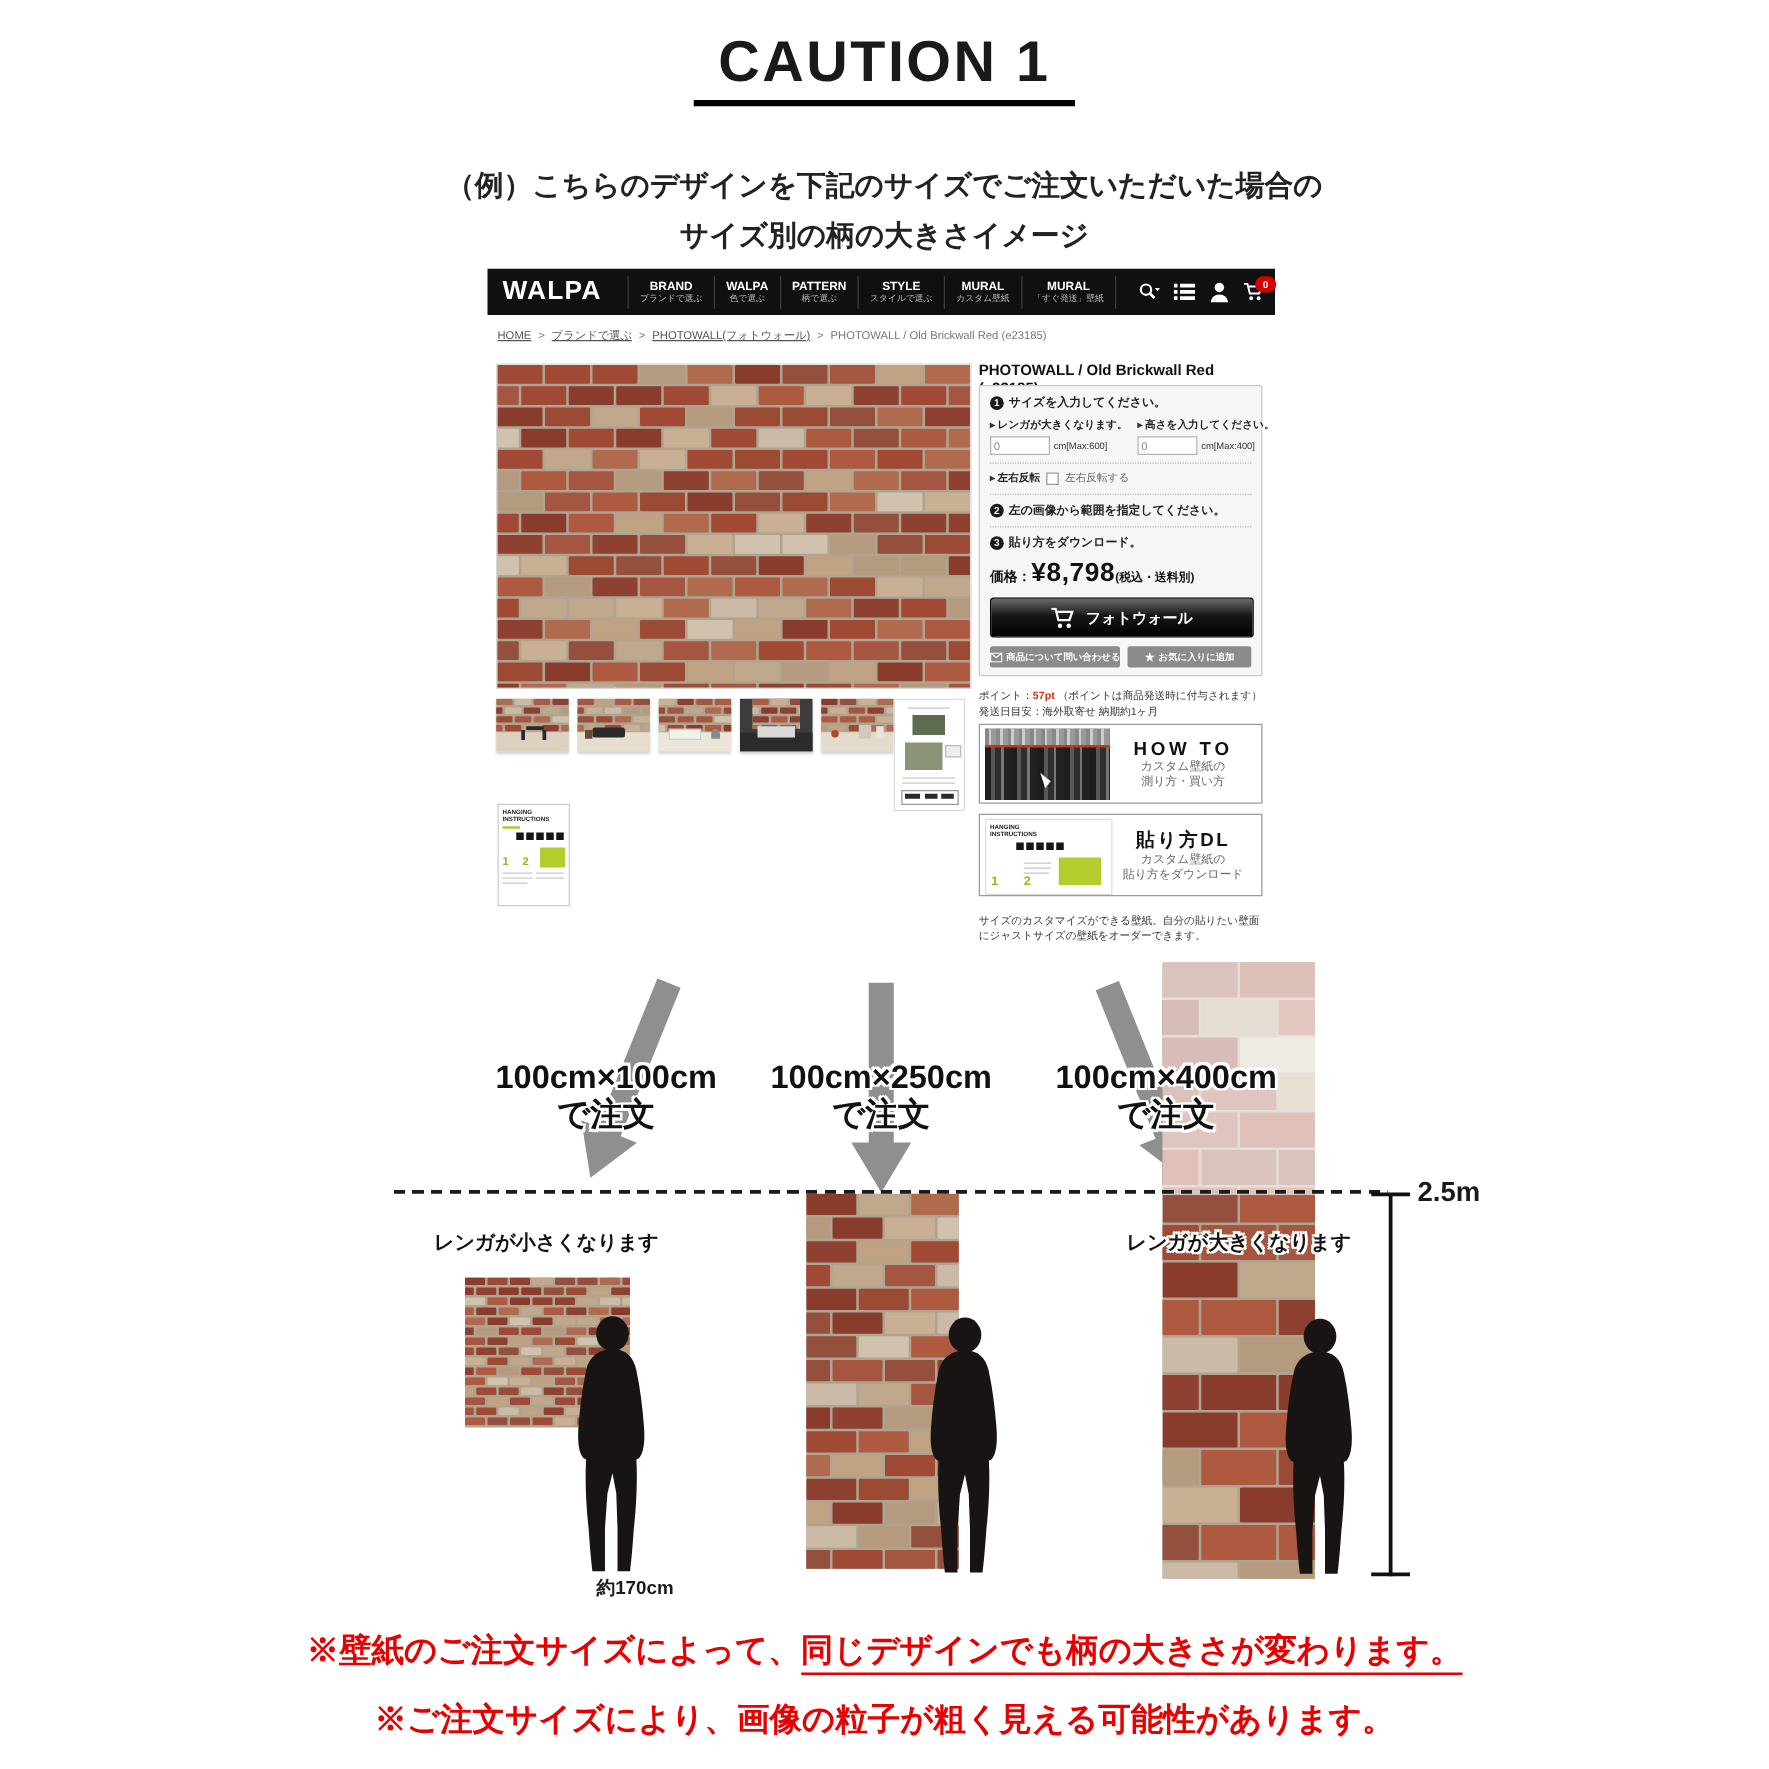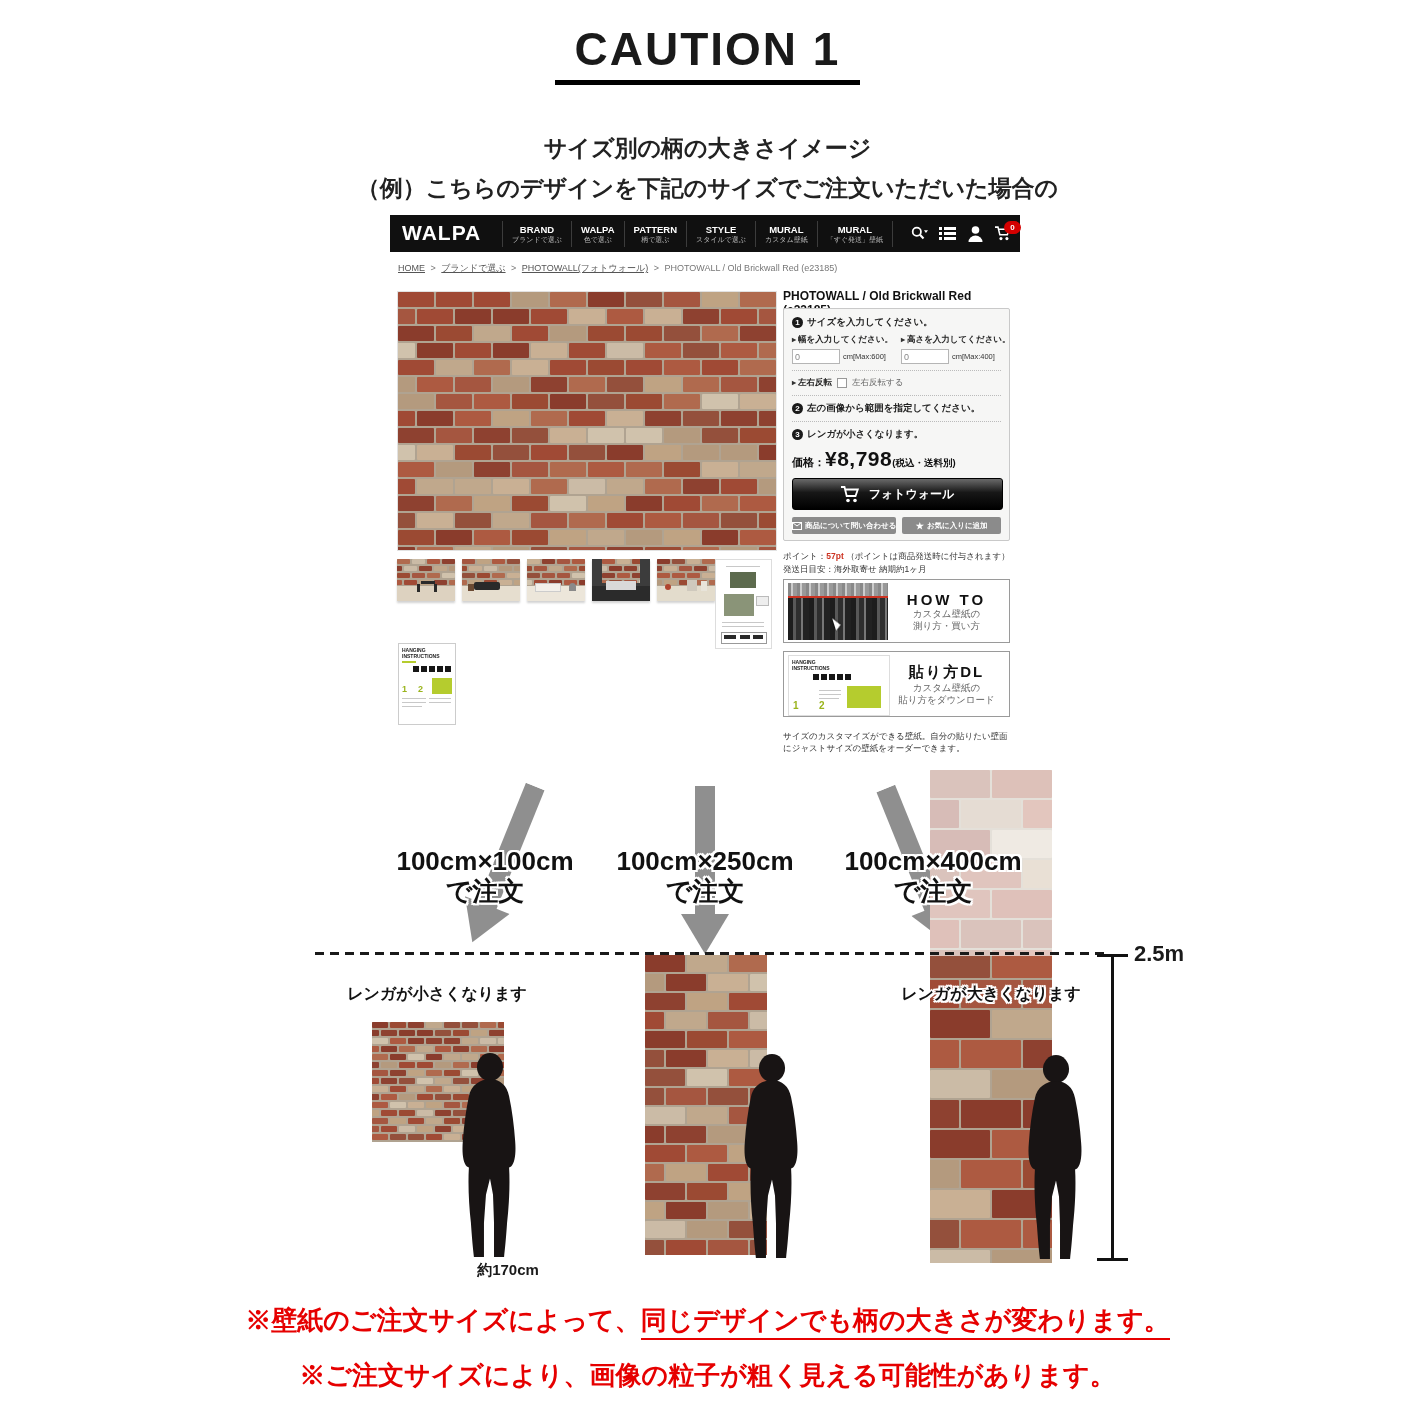--- a/index.html
+++ b/index.html
@@ -142,22 +142,22 @@
     </g>
   </defs>
 </svg>
 
 <div id="canvas">
 
   <div id="titlewrap" class="abs">
     <h1>CAUTION 1</h1>
   </div>
   <div id="intro" class="abs">
+    <div>（例）こちらのデザインを下記のサイズでご注文いただいた場合の</div>
     <div>サイズ別の柄の大きさイメージ</div>
-    <div>（例）こちらのデザインを下記のサイズでご注文いただいた場合の</div>
   </div>
 
   <div id="site" class="abs">
 
     <div id="navbar">
       <div id="logo">WALPA</div>
       <div id="menu">
         <div class="mitem">
           <span class="men">BRAND</span>
           <span class="mjp">ブランドで選ぶ</span>
@@ -395,21 +395,21 @@
 
     <div id="ptitle">PHOTOWALL / Old Brickwall Red (e23185)</div>
 
     <div id="panel">
       <div class="steprow">
         <span class="badge">1</span>
         <span>サイズを入力してください。</span>
       </div>
       <div id="sizecols">
         <div class="scol">
-          <div class="slabel"><span class="tri">▸</span><span>幅を入力してください。</span></div>
+          <div class="slabel"><span class="tri">▸</span><span>レンガが大きくなります。</span></div>
           <div class="irow">
             <input class="sizeinput" value="0" style="">
             <span class="unit">cm[Max:600]</span>
           </div>
         </div>
         <div class="scol">
           <div class="slabel"><span class="tri">▸</span><span>高さを入力してください。</span></div>
           <div class="irow">
             <input class="sizeinput" value="0" style="">
             <span class="unit">cm[Max:400]</span>
@@ -423,21 +423,21 @@
         <span id="flipopt">左右反転する</span>
       </div>
       <hr class="phr">
       <div class="steprow">
         <span class="badge">2</span>
         <span>左の画像から範囲を指定してください。</span>
       </div>
       <hr class="phr">
       <div class="steprow">
         <span class="badge">3</span>
-        <span>レンガが小さくなります。</span>
+        <span>貼り方をダウンロード。</span>
       </div>
       <div id="pricerow">
         <span id="pricelabel">価格：</span>
         <span id="price">¥8,798</span>
         <span id="pricenote">(税込・送料別)</span>
       </div>
       <div id="cartbtn">
         <svg width="20" height="17" viewBox="0 0 20 17">
           <path d="M0 1 h3.5 l2.2 9 h8.8 l2.3-6.5 H4.6" fill="none" stroke="#fff" stroke-width="1.8"></path>
           <circle cx="7" cy="14.5" r="1.8" fill="#fff"></circle>

